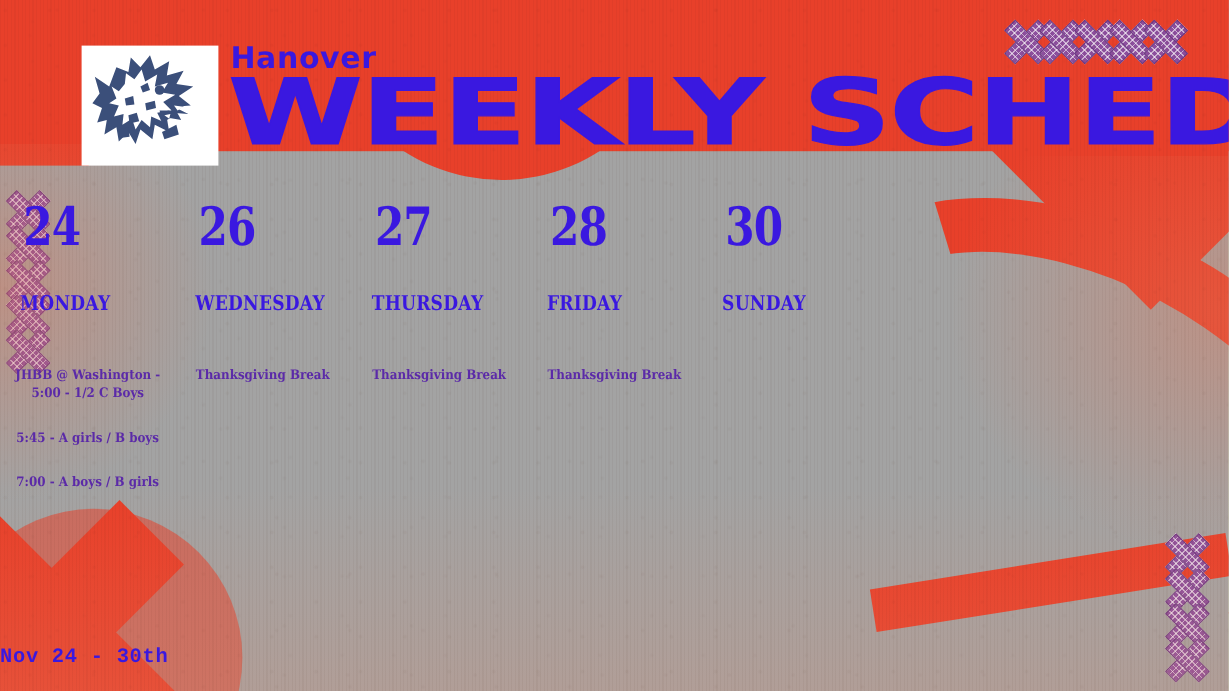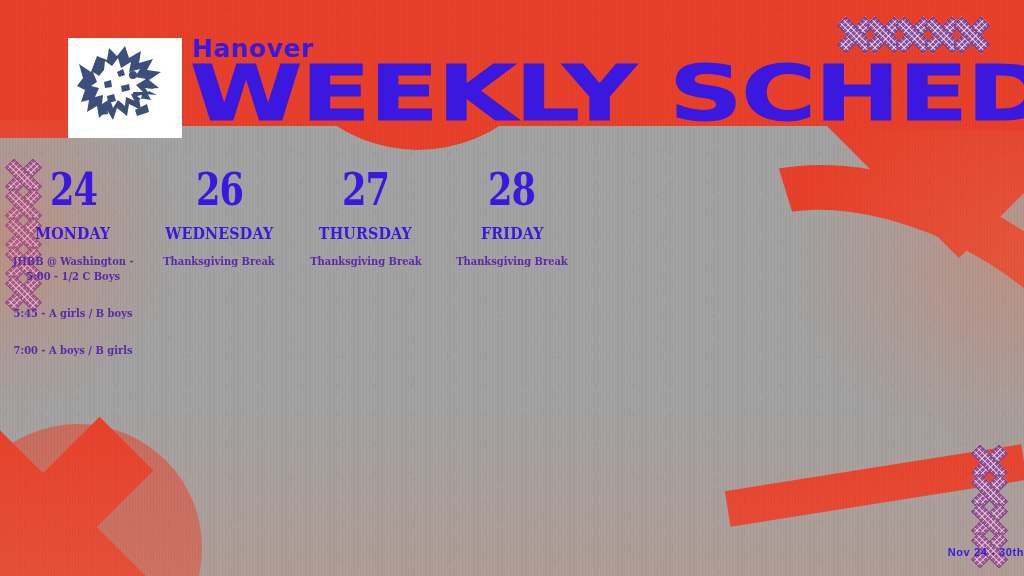--- a/index.html
+++ b/index.html
@@ -134,46 +134,46 @@
     letter-spacing:-1px;color:#3a18e0;white-space:nowrap;
     transform:scaleX(1.34);transform-origin:left top;
     -webkit-text-stroke:1px #3a18e0;
   }
 
   
   .week{
     position:absolute;left:0;top:168px;width:1024px;height:240px;z-index:9;
     display:grid;grid-template-columns:repeat(7,1fr);
   }
-  .day{display:flex;flex-direction:column;align-items:center;padding:0 6px;}
+  .day{display:flex;flex-direction:column;padding:0 6px;gap:20px;}
   .daynum{
     font-family:"DejaVu Serif",serif;font-weight:bold;
     font-size:44px;line-height:44px;color:#3a18e0;letter-spacing:-1px;
     transform:scaleX(.80);transform-origin:center top;
   }
   .dayname{
     margin-top:12px;
     font-family:"DejaVu Serif",serif;font-weight:bold;
     font-size:17px;line-height:18px;color:#3a18e0;letter-spacing:.2px;
     transform:scaleX(.84);transform-origin:center top;white-space:nowrap;
   }
-  .events{margin-top:12px;width:100%;display:flex;flex-direction:column;align-items:center;}
+  .events{margin-top:23px;width:100%;display:flex;flex-direction:column;align-items:center;}
   .event{
     font-family:"DejaVu Serif",serif;font-weight:bold;
     font-size:11px;line-height:15px;color:#5b2aa8;text-align:center;
     margin-bottom:22px;max-width:100%;
     transform:scaleX(.90);transform-origin:center top;
   }
   .event:last-child{margin-bottom:0;}
 
   
   .footer{
-    position:absolute;left:0;bottom:18px;width:1024px;z-index:9;text-align:right;
-    font-family:Liberation Sans, sans-serif;font-weight:bold;
-    font-size:11px;letter-spacing:.6px;color:#3a18e0;
+    position:absolute;left:0;bottom:18px;width:1024px;z-index:9;text-align:left;
+    font-family:Liberation Mono, monospace;font-weight:bold;
+    font-size:17px;letter-spacing:.6px;color:#3a18e0;
   }
 </style>
 </head>
 <body>
 
 <div id="poster">
 
   <div class="red-band"></div>
   <div class="red-circle"></div>
   <div class="red-diamond-tr"></div>
@@ -269,17 +269,22 @@
           <div class="event">Thanksgiving Break</div>
         </div>
       </div>
       <div class="day">
         <div class="daynum">28</div>
         <div class="dayname">FRIDAY</div>
         <div class="events">
           <div class="event">Thanksgiving Break</div>
         </div>
       </div>
+      <div class="day">
+        <div class="daynum">30</div>
+        <div class="dayname">SUNDAY</div>
+        <div class="events"></div>
+      </div>
     </div>
 
   <div class="footer">Nov 24 - 30th</div>
 
 </div>
 
 </body></html>

